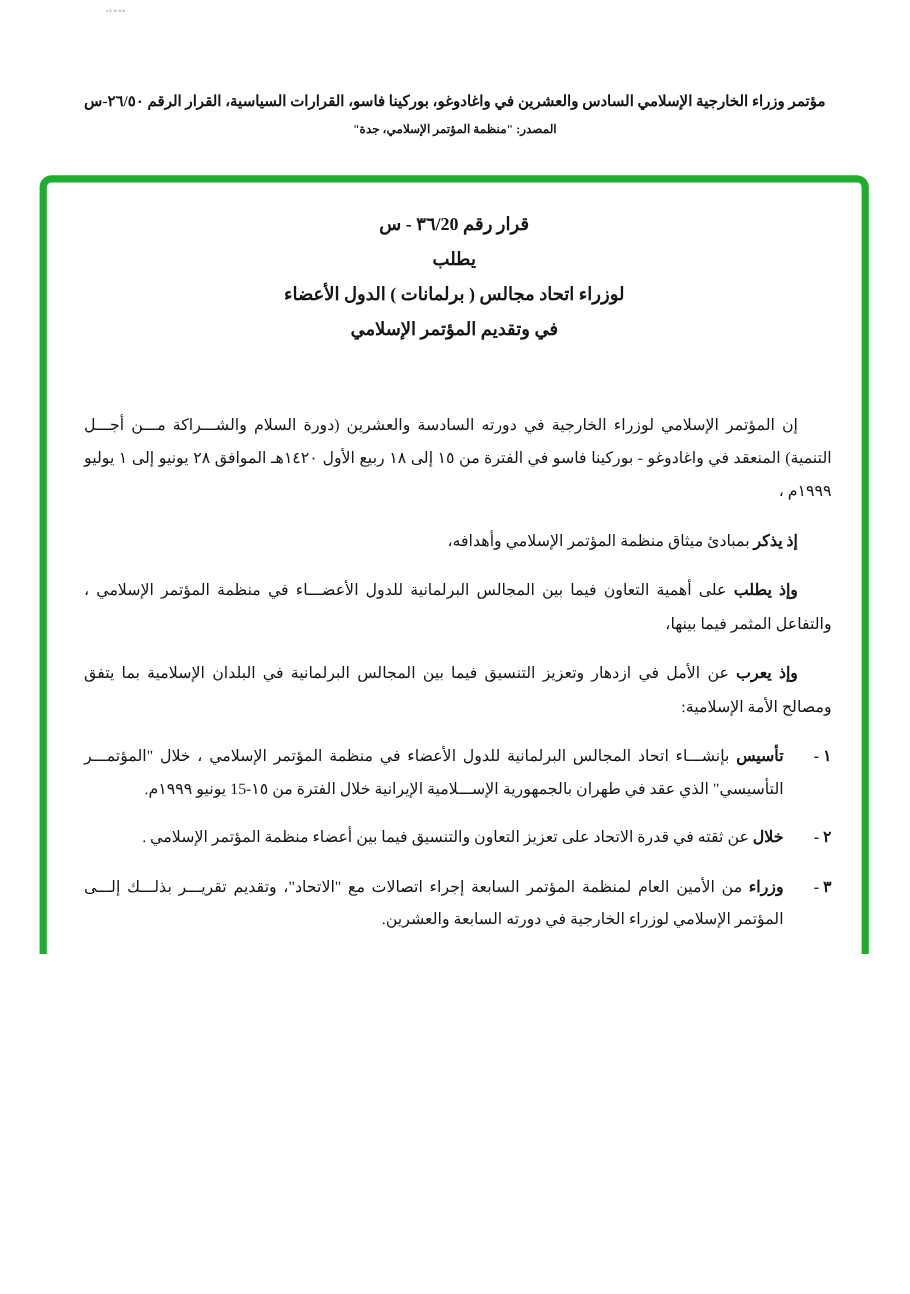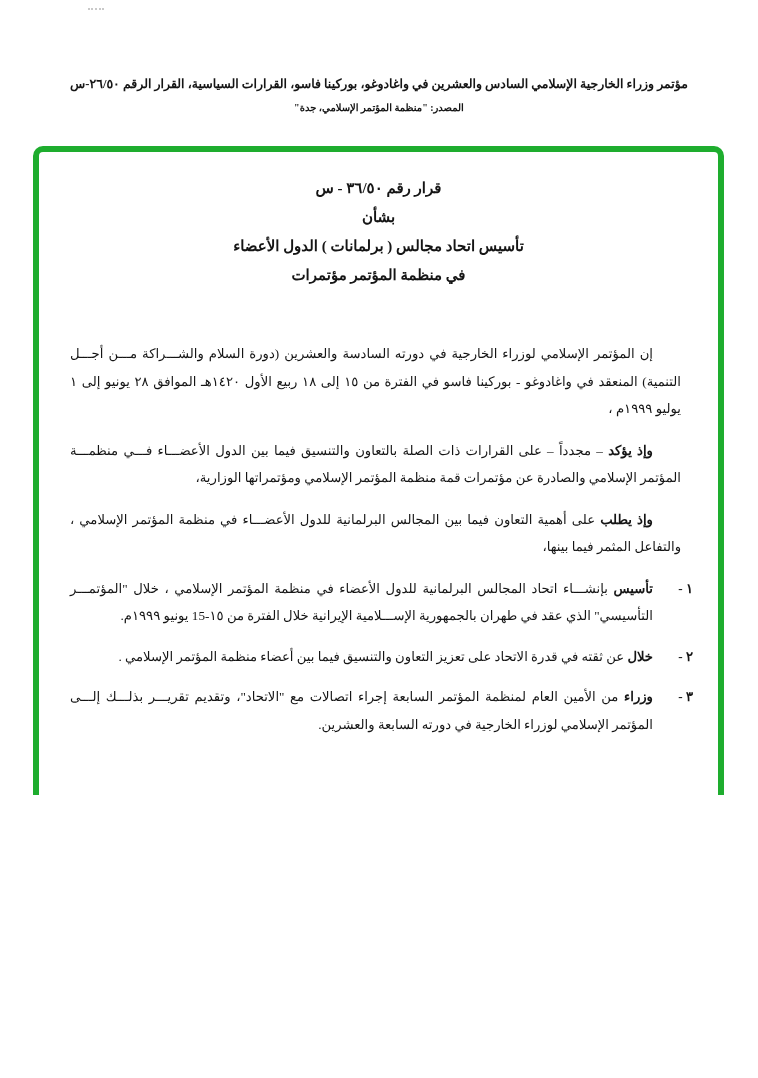--- a/index.html
+++ b/index.html
@@ -42,21 +42,21 @@
     line-height:29px;
   }
   .body-block{
     margin:50px 25px 0 31px;
     font-size:13.2px;
     line-height:27.5px;
     text-align:justify;
     text-justify:inter-word;
   }
   .para{
-    margin:0 12px 14px 0;
+    margin:0 0 14px 0;
     text-indent:28px;
   }
   .lead{font-weight:bold;}
   .items{margin-top:2px;}
   .item{
     display:flex;
     margin:0 0 13px 0;
   }
   .item-num{
     flex:0 0 40px;
@@ -82,35 +82,36 @@
   <div class="scan-noise"></div>
 
   <div class="doc-header">
     <div class="header-line1">مؤتمر وزراء الخارجية الإسلامي السادس والعشرين في واغادوغو، بوركينا فاسو، القرارات السياسية، القرار الرقم ٢٦/٥٠-س</div>
     <div class="header-line2">المصدر:  "منظمة المؤتمر الإسلامي، جدة"</div>
   </div>
 
   <div class="green-box">
 
     <div class="title-block">
-      <div>قرار رقم ٣٦/٥٠ - س</div>
-      <div>بشأن</div>
-      <div>تأسيس اتحاد مجالس ( برلمانات ) الدول الأعضاء</div>
-      <div>في منظمة المؤتمر مؤتمرات</div>
+      <div>قرار رقم ٣٦/20 - س</div>
+      <div>يطلب</div>
+      <div>لوزراء اتحاد مجالس ( برلمانات ) الدول الأعضاء</div>
+      <div>في وتقديم المؤتمر الإسلامي</div>
     </div>
 
     <div class="body-block">
 
       <p class="para"><b class="lead"></b><span>إن المؤتمر الإسلامي لوزراء الخارجية في دورته السادسة والعشرين (دورة السلام والشـــراكة مـــن أجـــل التنمية) المنعقد في واغادوغو - بوركينا فاسو في الفترة من ١٥ إلى ١٨ ربيع الأول ١٤٢٠هـ الموافق ٢٨ يونيو إلى ١ يوليو ١٩٩٩م ،</span></p>
 
+      <p class="para"><b class="lead">إذ يذكر</b><span> بمبادئ ميثاق منظمة المؤتمر الإسلامي وأهدافه،</span></p>
 
-      <p class="para"><b class="lead">وإذ يؤكد</b><span> – مجدداً – على القرارات ذات الصلة بالتعاون والتنسيق فيما بين الدول الأعضـــاء فـــي منظمـــة المؤتمر الإسلامي والصادرة عن مؤتمرات قمة منظمة المؤتمر الإسلامي ومؤتمراتها الوزارية،</span></p>
 
       <p class="para"><b class="lead">وإذ يطلب</b><span> على أهمية التعاون فيما بين المجالس البرلمانية للدول الأعضـــاء في منظمة المؤتمر الإسلامي ، والتفاعل المثمر فيما بينها،</span></p>
 
+      <p class="para"><b class="lead">وإذ يعرب</b><span> عن الأمل في ازدهار وتعزيز التنسيق فيما بين المجالس البرلمانية في البلدان الإسلامية بما يتفق ومصالح الأمة الإسلامية:</span></p>
 
       <div class="items">
 
         <div class="item">
           <span class="item-num">١ -</span>
           <div class="item-text"><b class="lead">تأسيس</b><span> بإنشـــاء اتحاد المجالس البرلمانية للدول الأعضاء في منظمة المؤتمر الإسلامي ، خلال "المؤتمـــر التأسيسي" الذي عقد في طهران بالجمهورية الإســـلامية الإيرانية خلال الفترة من ١٥-15 يونيو ١٩٩٩م.</span></div>
         </div>
 
         <div class="item">
           <span class="item-num">٢ -</span>

